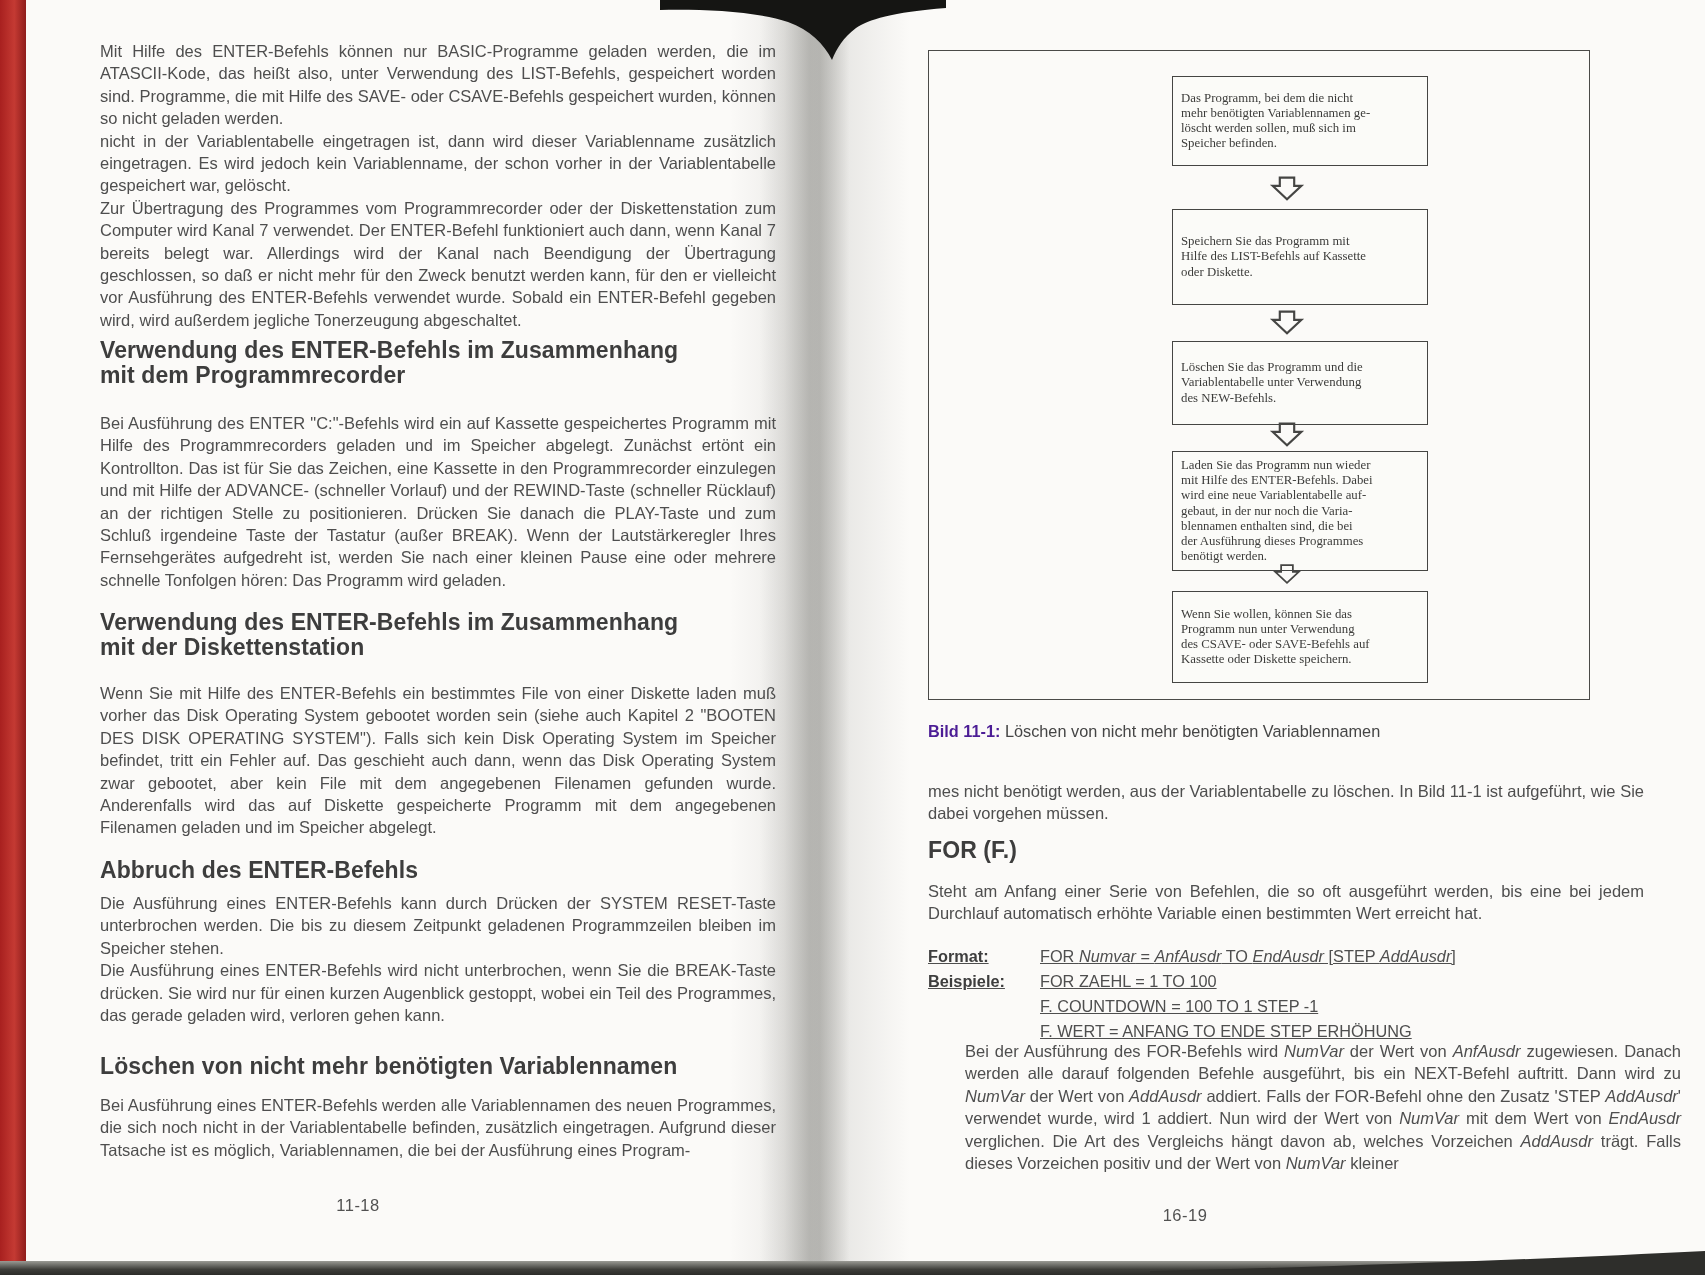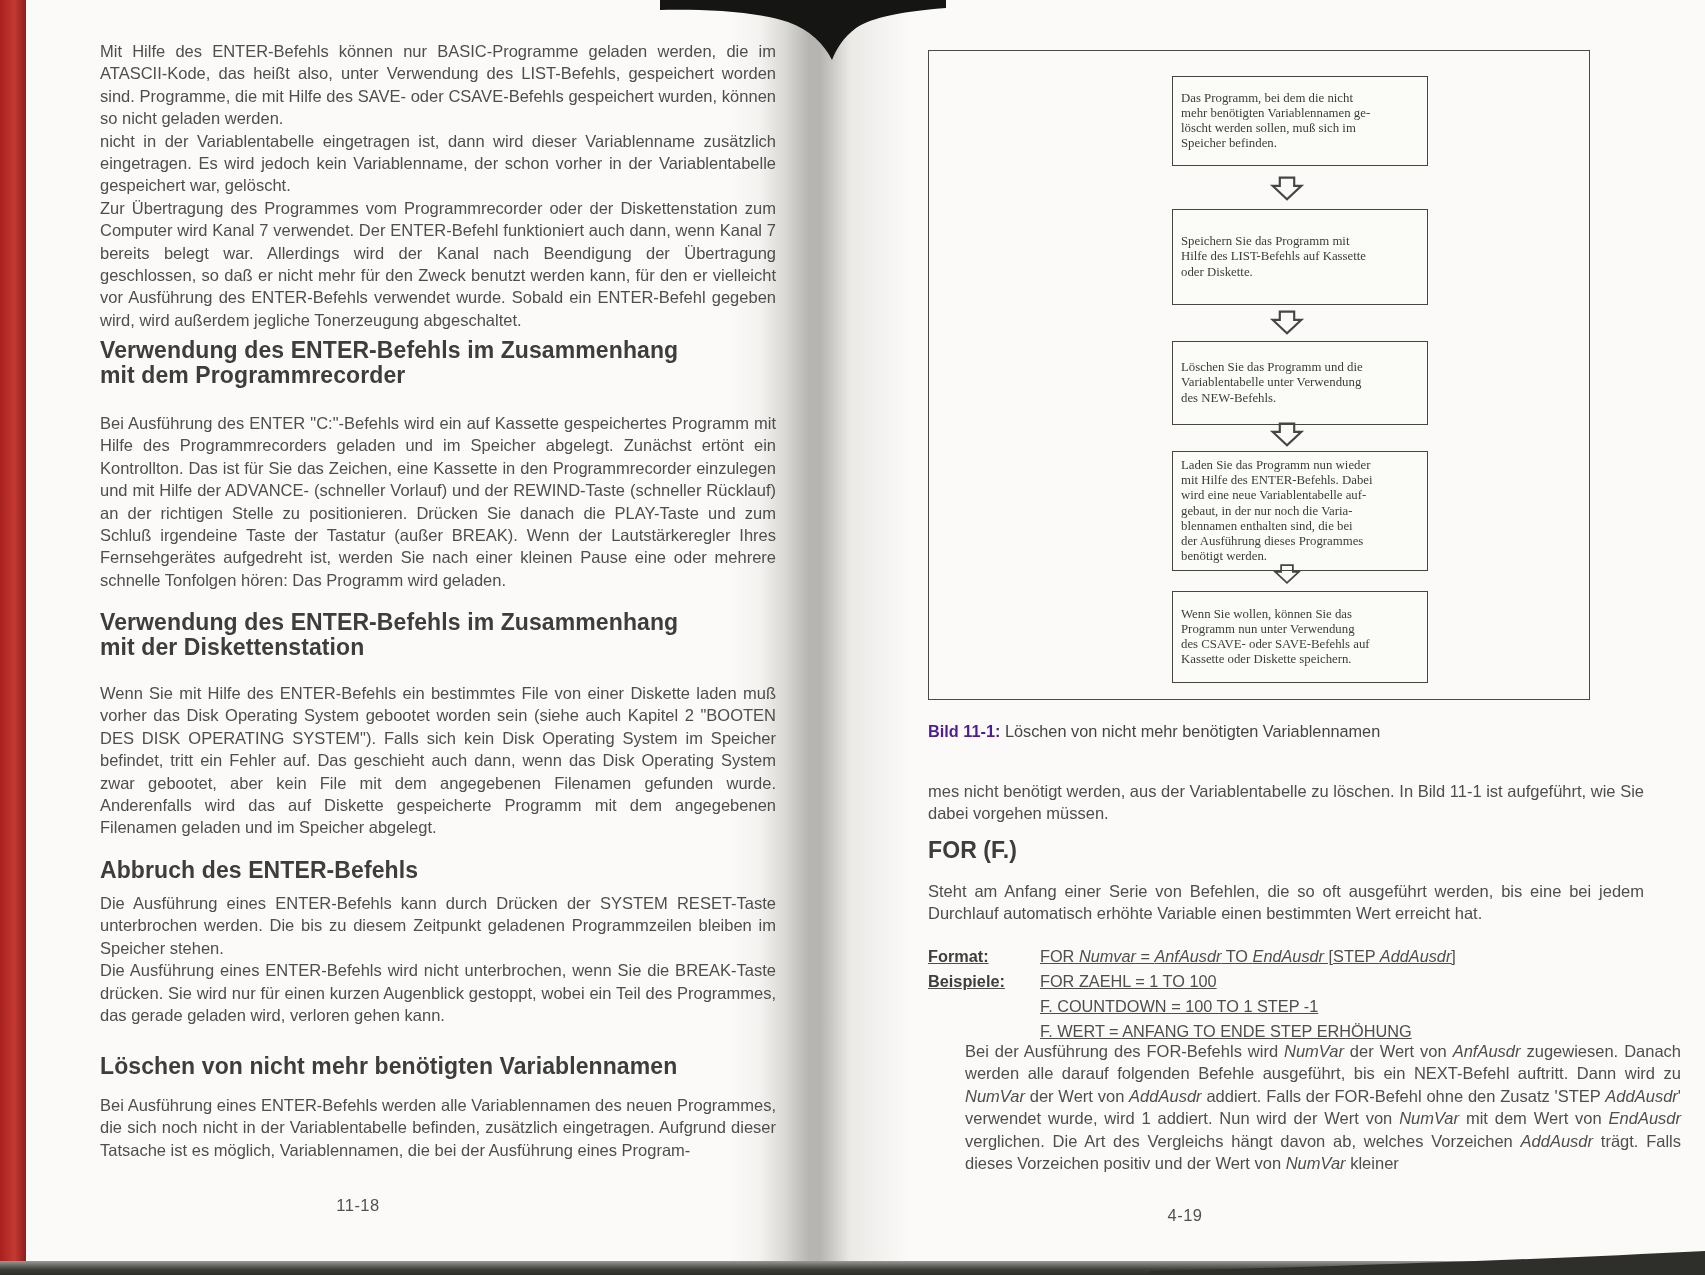--- a/index.html
+++ b/index.html
@@ -150,13 +150,13 @@
   <div class="fmt-row">
     <span class="fmt-label"></span>
     <span class="fmt-val">F. WERT = ANFANG TO ENDE STEP ERHÖHUNG</span>
   </div>
 </div>
 
 <div class="body-text" style="left:965px;top:1040px;width:716px;">
   <p><span>Bei der Ausführung des FOR-Befehls wird </span><i>NumVar</i><span> der Wert von </span><i>AnfAusdr</i><span> zugewiesen. Danach werden alle darauf folgenden Befehle ausgeführt, bis ein NEXT-Befehl auftritt. Dann wird zu </span><i>NumVar</i><span> der Wert von </span><i>AddAusdr</i><span> addiert. Falls der FOR-Befehl ohne den Zusatz 'STEP </span><i>AddAusdr</i><span>' verwendet wurde, wird 1 addiert. Nun wird der Wert von </span><i>NumVar</i><span> mit dem Wert von </span><i>EndAusdr</i><span> verglichen. Die Art des Vergleichs hängt davon ab, welches Vorzeichen </span><i>AddAusdr</i><span> trägt. Falls dieses Vorzeichen positiv und der Wert von </span><i>NumVar</i><span> kleiner</span></p>
 </div>
 
-<div class="pagenum" style="left:928px;top:1206px;width:514px;">4-19</div>
+<div class="pagenum" style="left:928px;top:1206px;width:514px;">16-19</div>
 
 </body></html>

